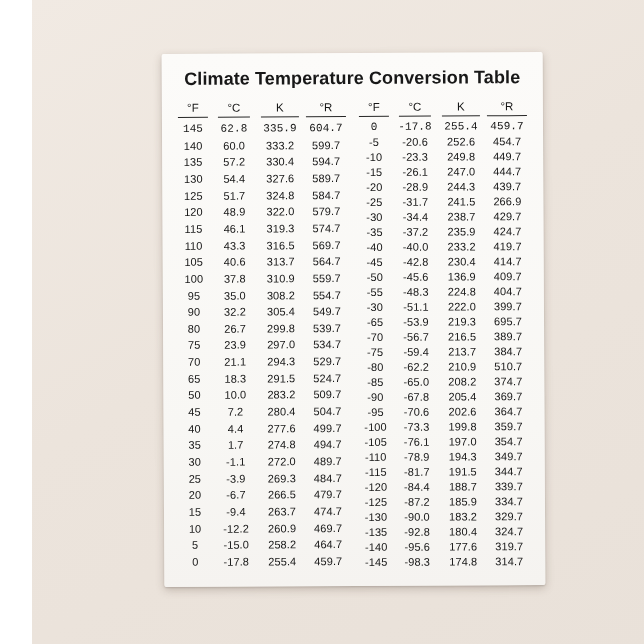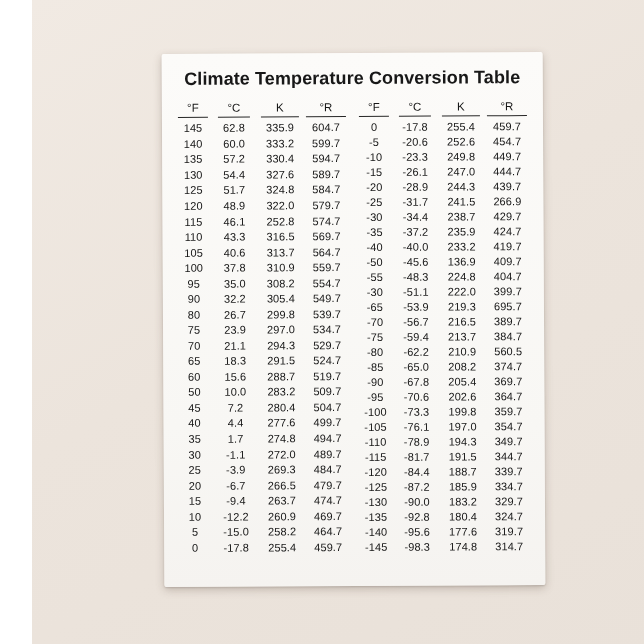--- a/index.html
+++ b/index.html
@@ -68,21 +68,21 @@
   th .hdr.u38 { min-width: 38px; }
   th .hdr.u40 { min-width: 40px; }
   td {
     height: 15px;
     line-height: 15px;
     padding: 0;
     text-align: center;
     white-space: nowrap;
     letter-spacing: 0.1px;
   }
-  tbody tr:first-child td { padding-top: 3px; }
+  tbody tr:first-child td { padding-top: 3px; font-family: Liberation Mono, monospace; }
 </style>
 </head>
 <body>
 
 <div class="scene">
   <div class="card">
     <div class="title">Climate Temperature Conversion Table</div>
     <div class="tables">
 
       <table>
@@ -133,21 +133,21 @@
             </tr>
             <tr>
               <td>120</td>
               <td>48.9</td>
               <td>322.0</td>
               <td>579.7</td>
             </tr>
             <tr>
               <td>115</td>
               <td>46.1</td>
-              <td>252.8</td>
+              <td>319.3</td>
               <td>574.7</td>
             </tr>
             <tr>
               <td>110</td>
               <td>43.3</td>
               <td>316.5</td>
               <td>569.7</td>
             </tr>
             <tr>
               <td>105</td>
@@ -189,26 +189,20 @@
               <td>70</td>
               <td>21.1</td>
               <td>294.3</td>
               <td>529.7</td>
             </tr>
             <tr>
               <td>65</td>
               <td>18.3</td>
               <td>291.5</td>
               <td>524.7</td>
-            </tr>
-            <tr>
-              <td>60</td>
-              <td>15.6</td>
-              <td>288.7</td>
-              <td>519.7</td>
             </tr>
             <tr>
               <td>50</td>
               <td>10.0</td>
               <td>283.2</td>
               <td>509.7</td>
             </tr>
             <tr>
               <td>45</td>
               <td>7.2</td>
@@ -336,20 +330,26 @@
               <td>235.9</td>
               <td>424.7</td>
             </tr>
             <tr>
               <td>-40</td>
               <td>-40.0</td>
               <td>233.2</td>
               <td>419.7</td>
             </tr>
             <tr>
+              <td>-45</td>
+              <td>-42.8</td>
+              <td>230.4</td>
+              <td>414.7</td>
+            </tr>
+            <tr>
               <td>-50</td>
               <td>-45.6</td>
               <td>136.9</td>
               <td>409.7</td>
             </tr>
             <tr>
               <td>-55</td>
               <td>-48.3</td>
               <td>224.8</td>
               <td>404.7</td>
@@ -375,21 +375,21 @@
             <tr>
               <td>-75</td>
               <td>-59.4</td>
               <td>213.7</td>
               <td>384.7</td>
             </tr>
             <tr>
               <td>-80</td>
               <td>-62.2</td>
               <td>210.9</td>
-              <td>560.5</td>
+              <td>510.7</td>
             </tr>
             <tr>
               <td>-85</td>
               <td>-65.0</td>
               <td>208.2</td>
               <td>374.7</td>
             </tr>
             <tr>
               <td>-90</td>
               <td>-67.8</td>

